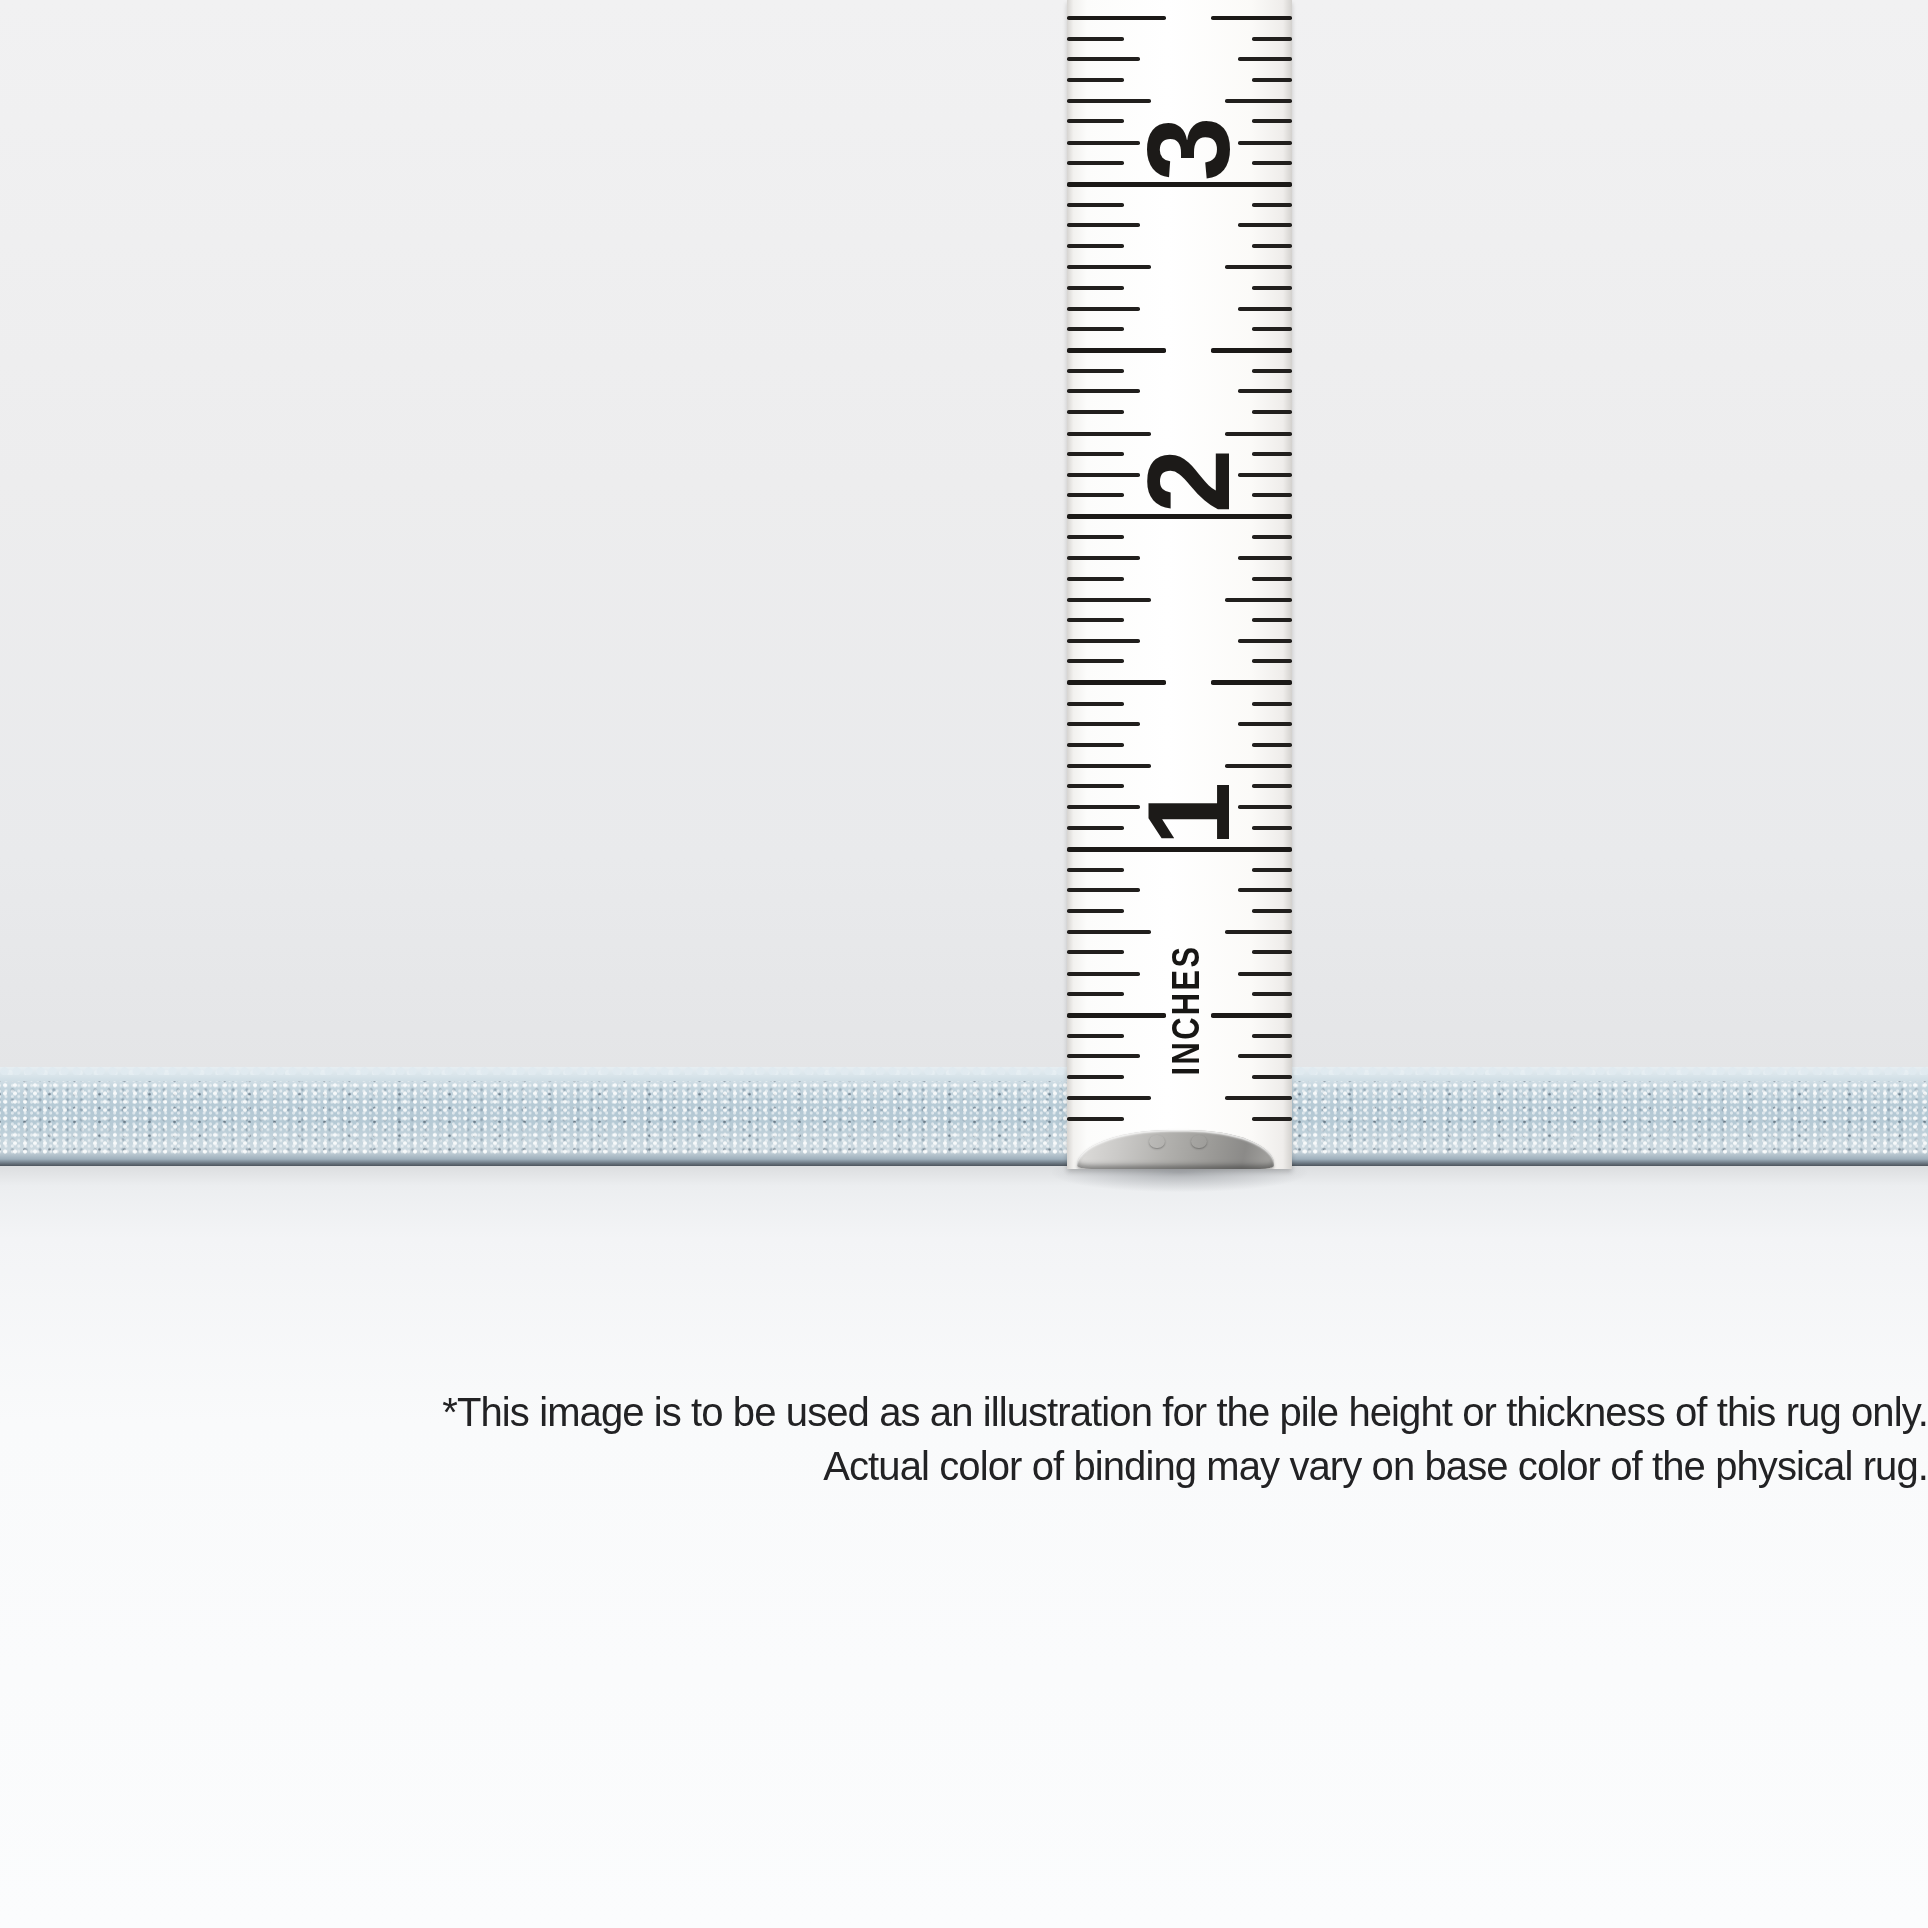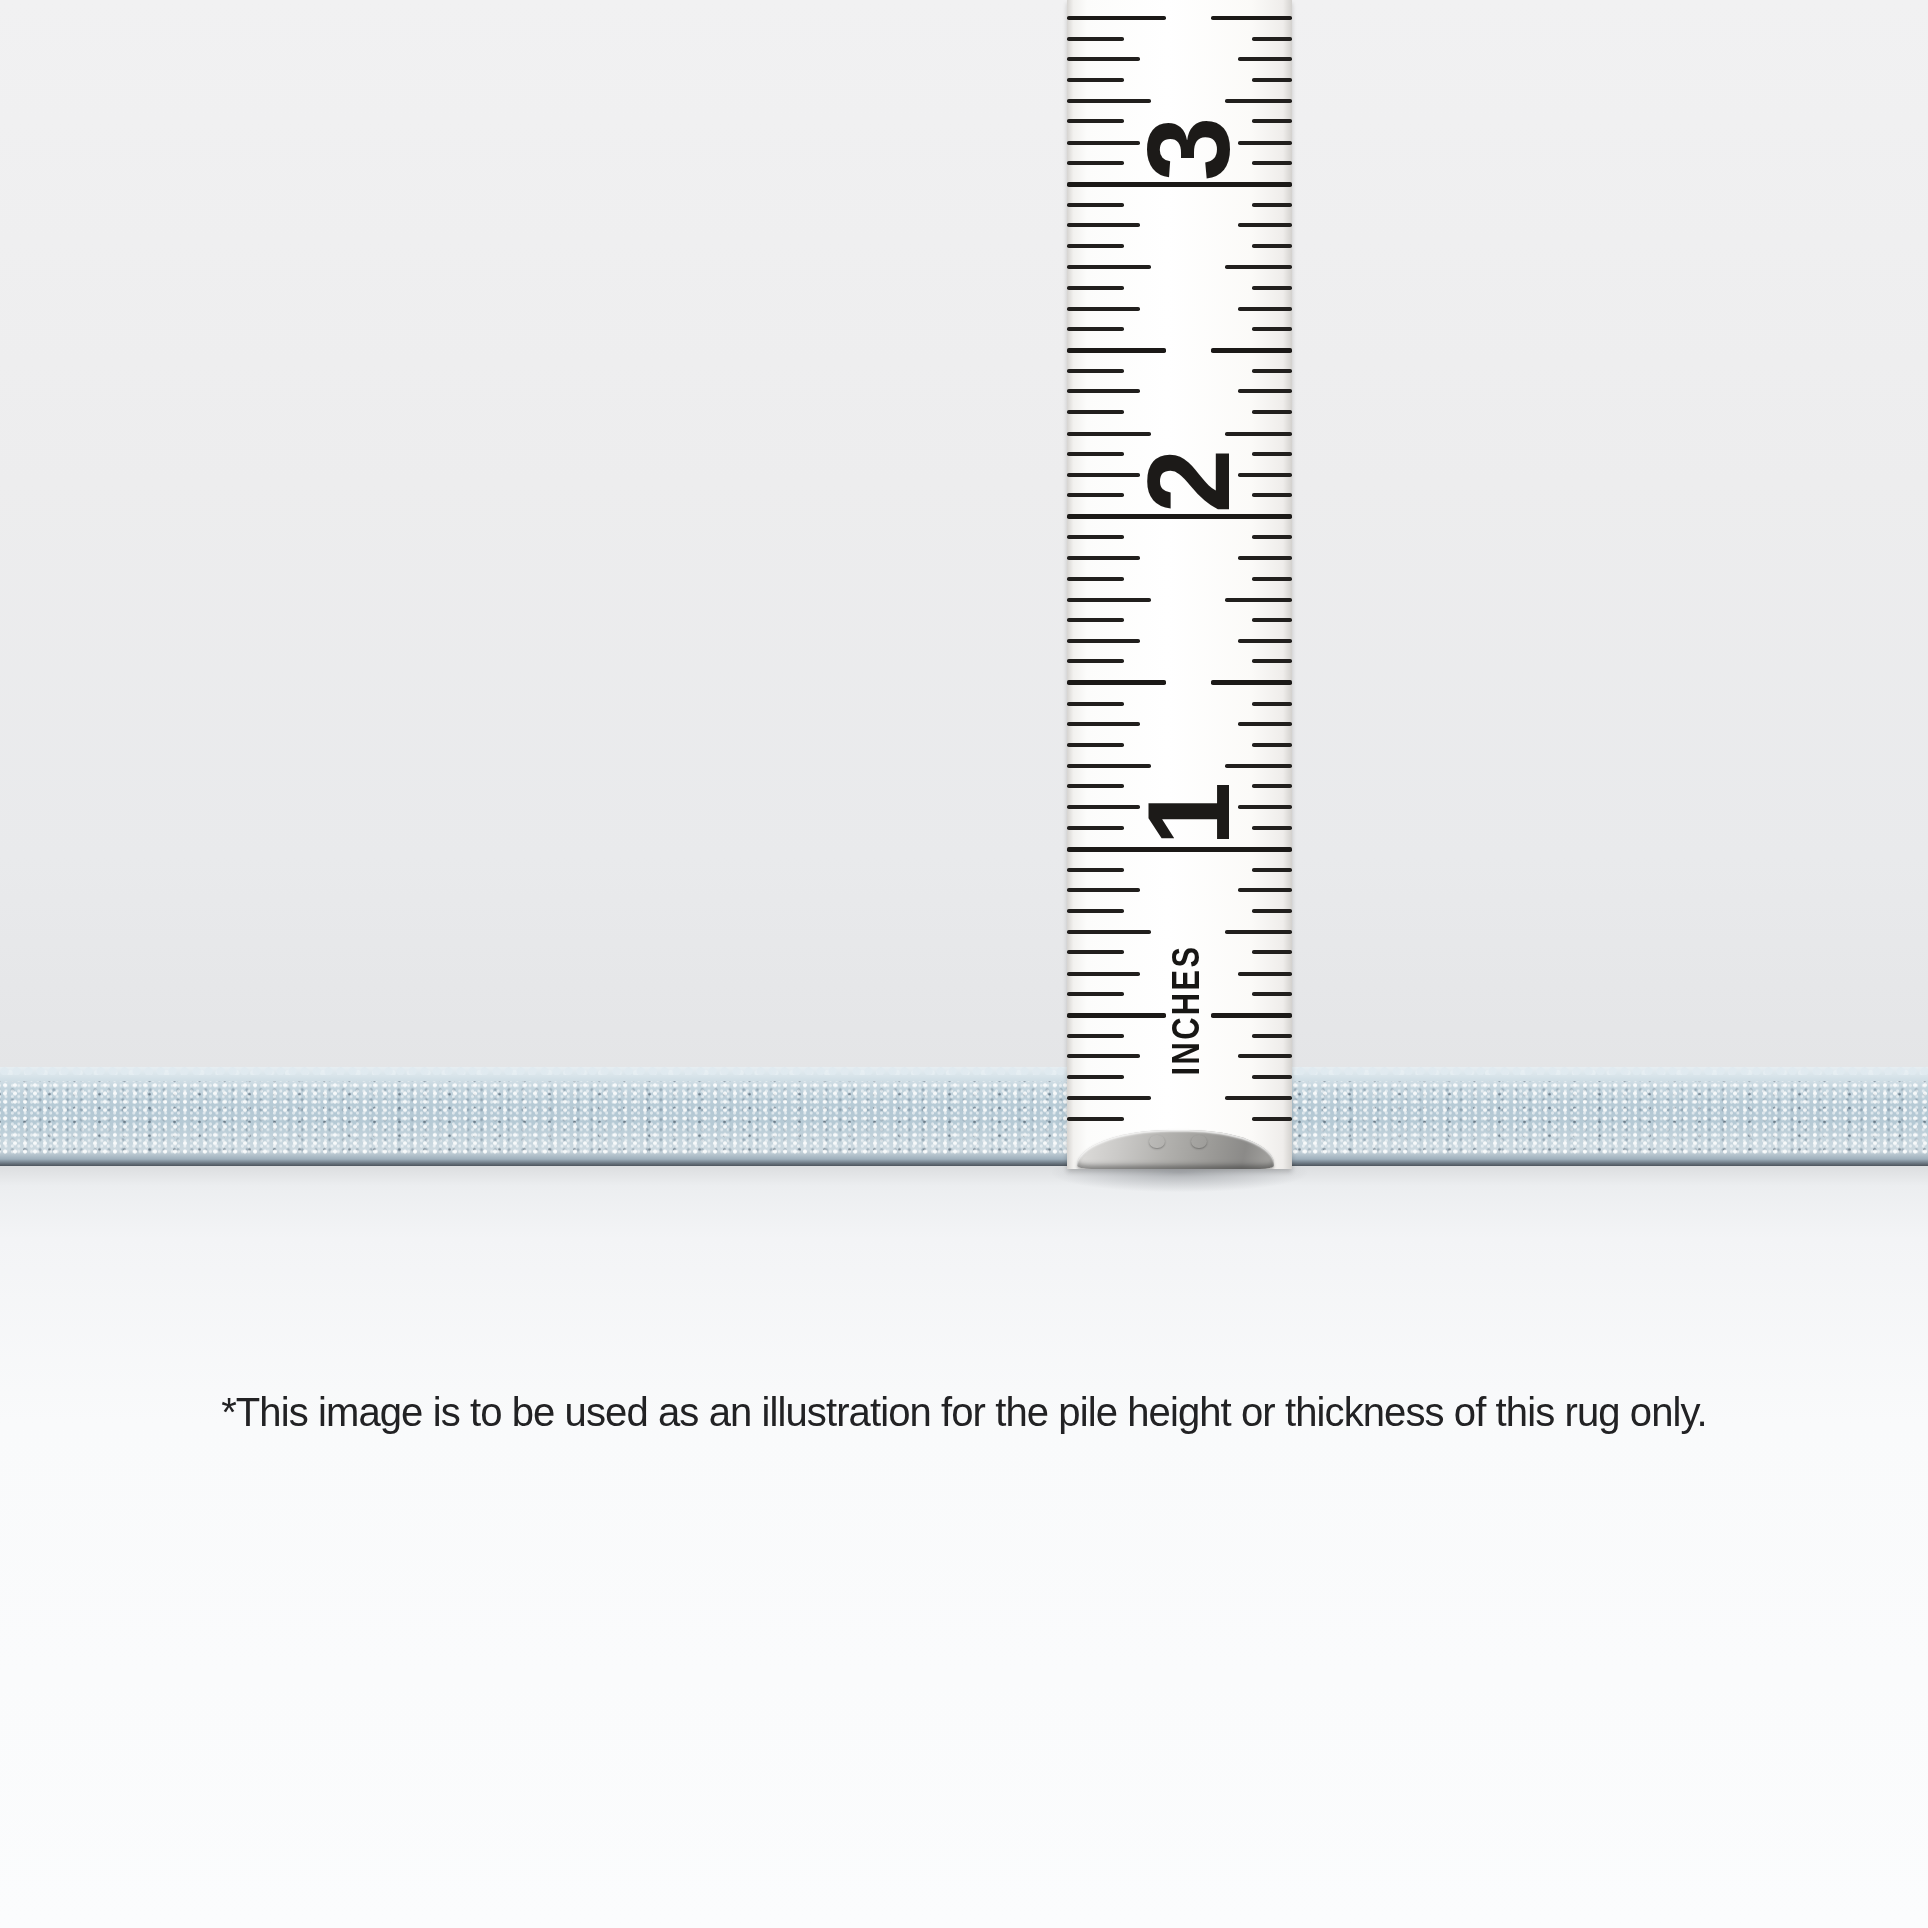--- a/index.html
+++ b/index.html
@@ -78,21 +78,21 @@
   .rivet{
     position:absolute;top:4.6px;width:15.6px;height:13.8px;border-radius:50%;
     background:radial-gradient(circle at 35% 30%,#ffffff 0%,#eceamo 0,#e8e7e5 45%,#c2c1bf 75%,#a9a8a6 100%);
     box-shadow:0 0.9px 1.8px rgba(0,0,0,.3);
   }
   .rivet.r1{left:72px;}
   .rivet.r2{left:114px;}
   
   .caption{
     position:absolute;left:0;top:1385px;width:100%;z-index:5;
-    text-align:center;color:#222224;
+    text-align:right;color:#222224;
     font-size:40px;line-height:54px;letter-spacing:-0.9px;
     font-family:"Liberation Sans",sans-serif;
   }
   .caption p{margin:0;}
 </style>
 </head>
 <body>
 
 <div class="scene">
 
@@ -220,16 +220,17 @@
       </div>
     <div class="inches-label">INCHES</div>
     <div class="clip">
       <span class="rivet r1"></span>
       <span class="rivet r2"></span>
     </div>
   </div>
 
   <div class="caption">
     <p>*This image is to be used as an illustration for the pile height or thickness of this rug only.</p>
+    <p>Actual color of binding may vary on base color of the physical rug.</p>
   </div>
 
 </div>
 
 
 </body></html>

